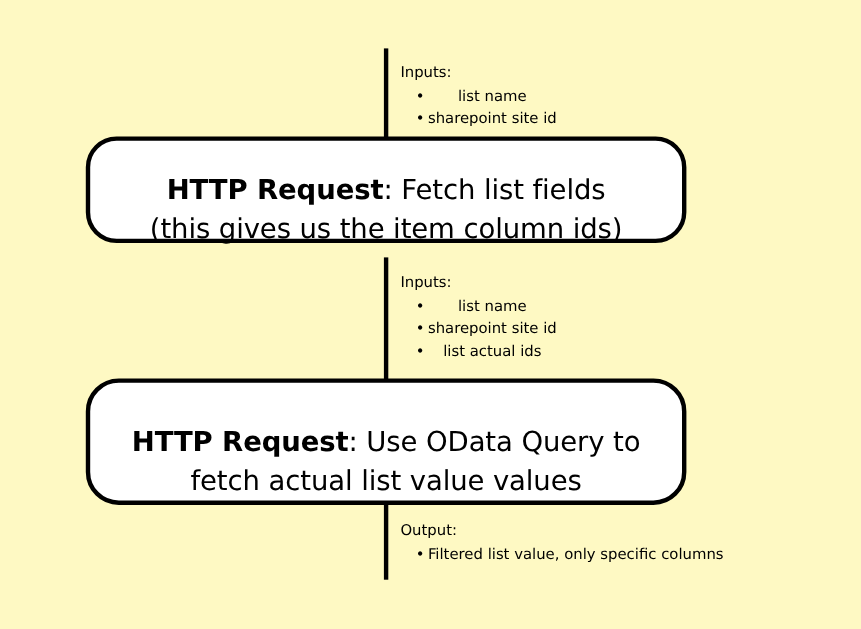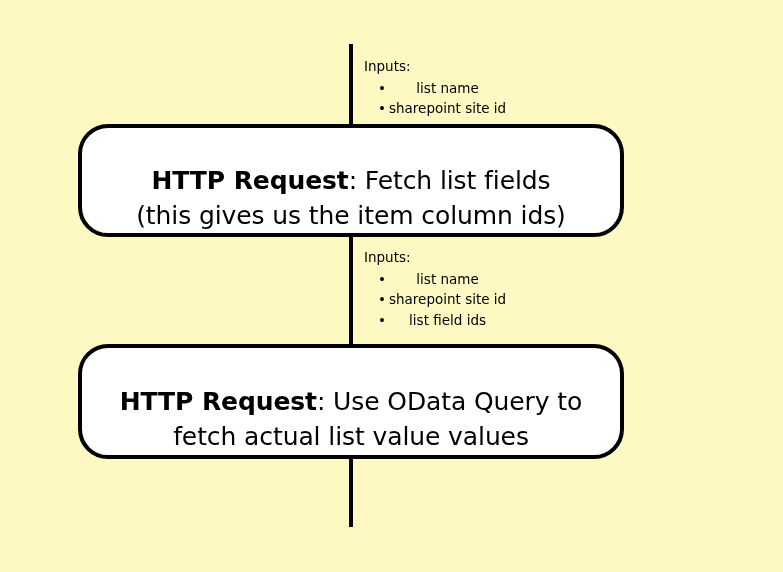--- a/index.html
+++ b/index.html
@@ -38,21 +38,21 @@
     width: 546px;
     box-sizing: border-box;
     border: 4px solid #000000;
     border-radius: 30px;
     background: #ffffff;
     display: flex;
     align-items: center;
     justify-content: center;
     text-align: center;
   }
-  #box-fetch-fields { top: 124px; height: 113px; }
+  #box-fetch-fields { top: 124px; height: 97px; border-radius: 28px; }
   #box-odata-query  { top: 344px; height: 115px; }
 
   .box-text {
     font-size: 25px;
     line-height: 35px;
     letter-spacing: -0.1px;
     padding: 0 14px;
     white-space: pre-line;
   }
   .box-text .strong {
@@ -116,24 +116,30 @@
     <div class="box-text">
       <span class="strong">HTTP Request</span><span>: </span><span>Fetch list fields</span><br><span>(this gives us the item column ids)</span>
     </div>
   </div>
 
   <div class="annotation" id="annotation-inputs-2">
     <span class="annotation-title">Inputs:</span>
     <ul class="annotation-list">
       <li>list name</li>
       <li>sharepoint site id</li>
-      <li>list field ids</li>
+      <li>list actual ids</li>
     </ul>
   </div>
 
   <div class="process-box" id="box-odata-query">
     <div class="box-text">
       <span class="strong">HTTP Request</span><span>: </span><span>Use OData Query to</span><br><span>fetch actual list value values</span>
     </div>
   </div>
 
+  <div class="annotation" id="annotation-output">
+    <span class="annotation-title">Output:</span>
+    <ul class="annotation-list">
+      <li>Filtered list value, only specific columns</li>
+    </ul>
+  </div>
 
 </div>
 
 </body></html>

